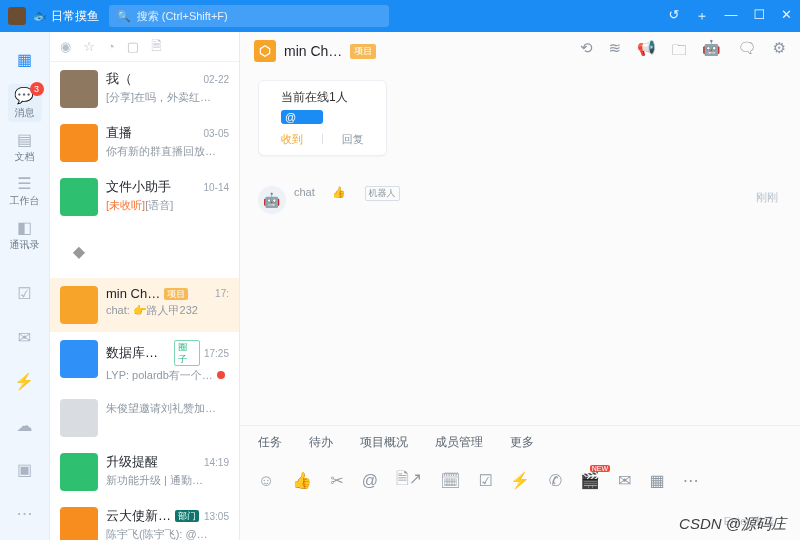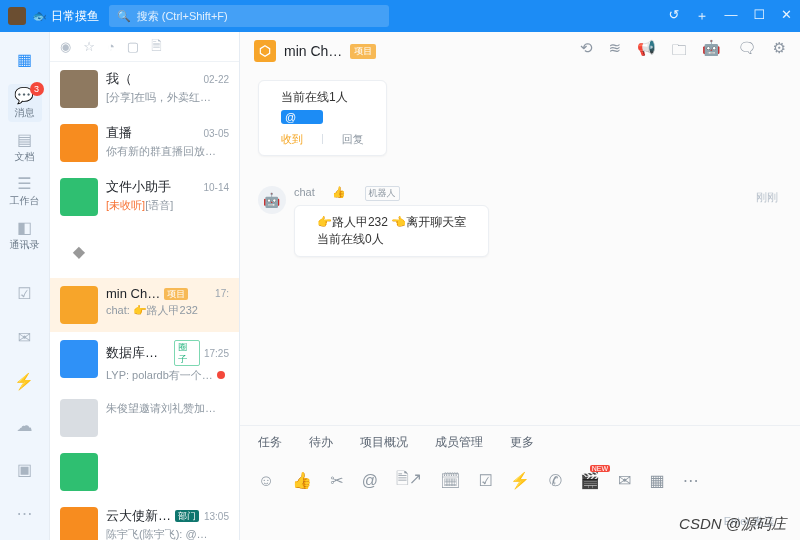--- a/index.html
+++ b/index.html
@@ -230,20 +230,28 @@
       
     </div>
     <div class="cbody">
       <div class="row2">朱俊望邀请刘礼赞加…</div>
     </div>
         </div>
         <div class="conv">
     <div class="cav" style="background:#2fbf71">
       
     </div>
+    <div class="cbody">
+      <div class="row1">
+        <span class="name">升级提醒</span>
+
+        <span class="time">14:19</span>
+      </div>
+      <div class="row2">新功能升级 | 通勤…</div>
+    </div>
         </div>
         <div class="conv">
     <div class="cav" style="background:#f78c1f">
       
     </div>
     <div class="cbody">
       <div class="row1">
         <span class="name">云大使新…</span>
         <span class="tag hot">部门</span>
         <span class="time">13:05</span>
@@ -287,24 +295,20 @@
       </div>
       <div class="sep">刚刚</div>
 
       <div class="botmsg">
         <div class="botav">🤖</div>
         <div class="botbody">
           <div class="bothead">
             <span>chat</span>
             <span>👍</span>
             <span class="btag">机器人</span>
-          </div>
-          <div class="bubble" style="margin-bottom:0">
-            <div>👉路人甲232 👈离开聊天室</div>
-            <div>当前在线0人</div>
           </div>
         </div>
       </div>
     </div>
 
     <div class="tabsrow">
       <span>任务</span>
       <span>待办</span>
       <span>项目概况</span>
       <span>成员管理</span>

